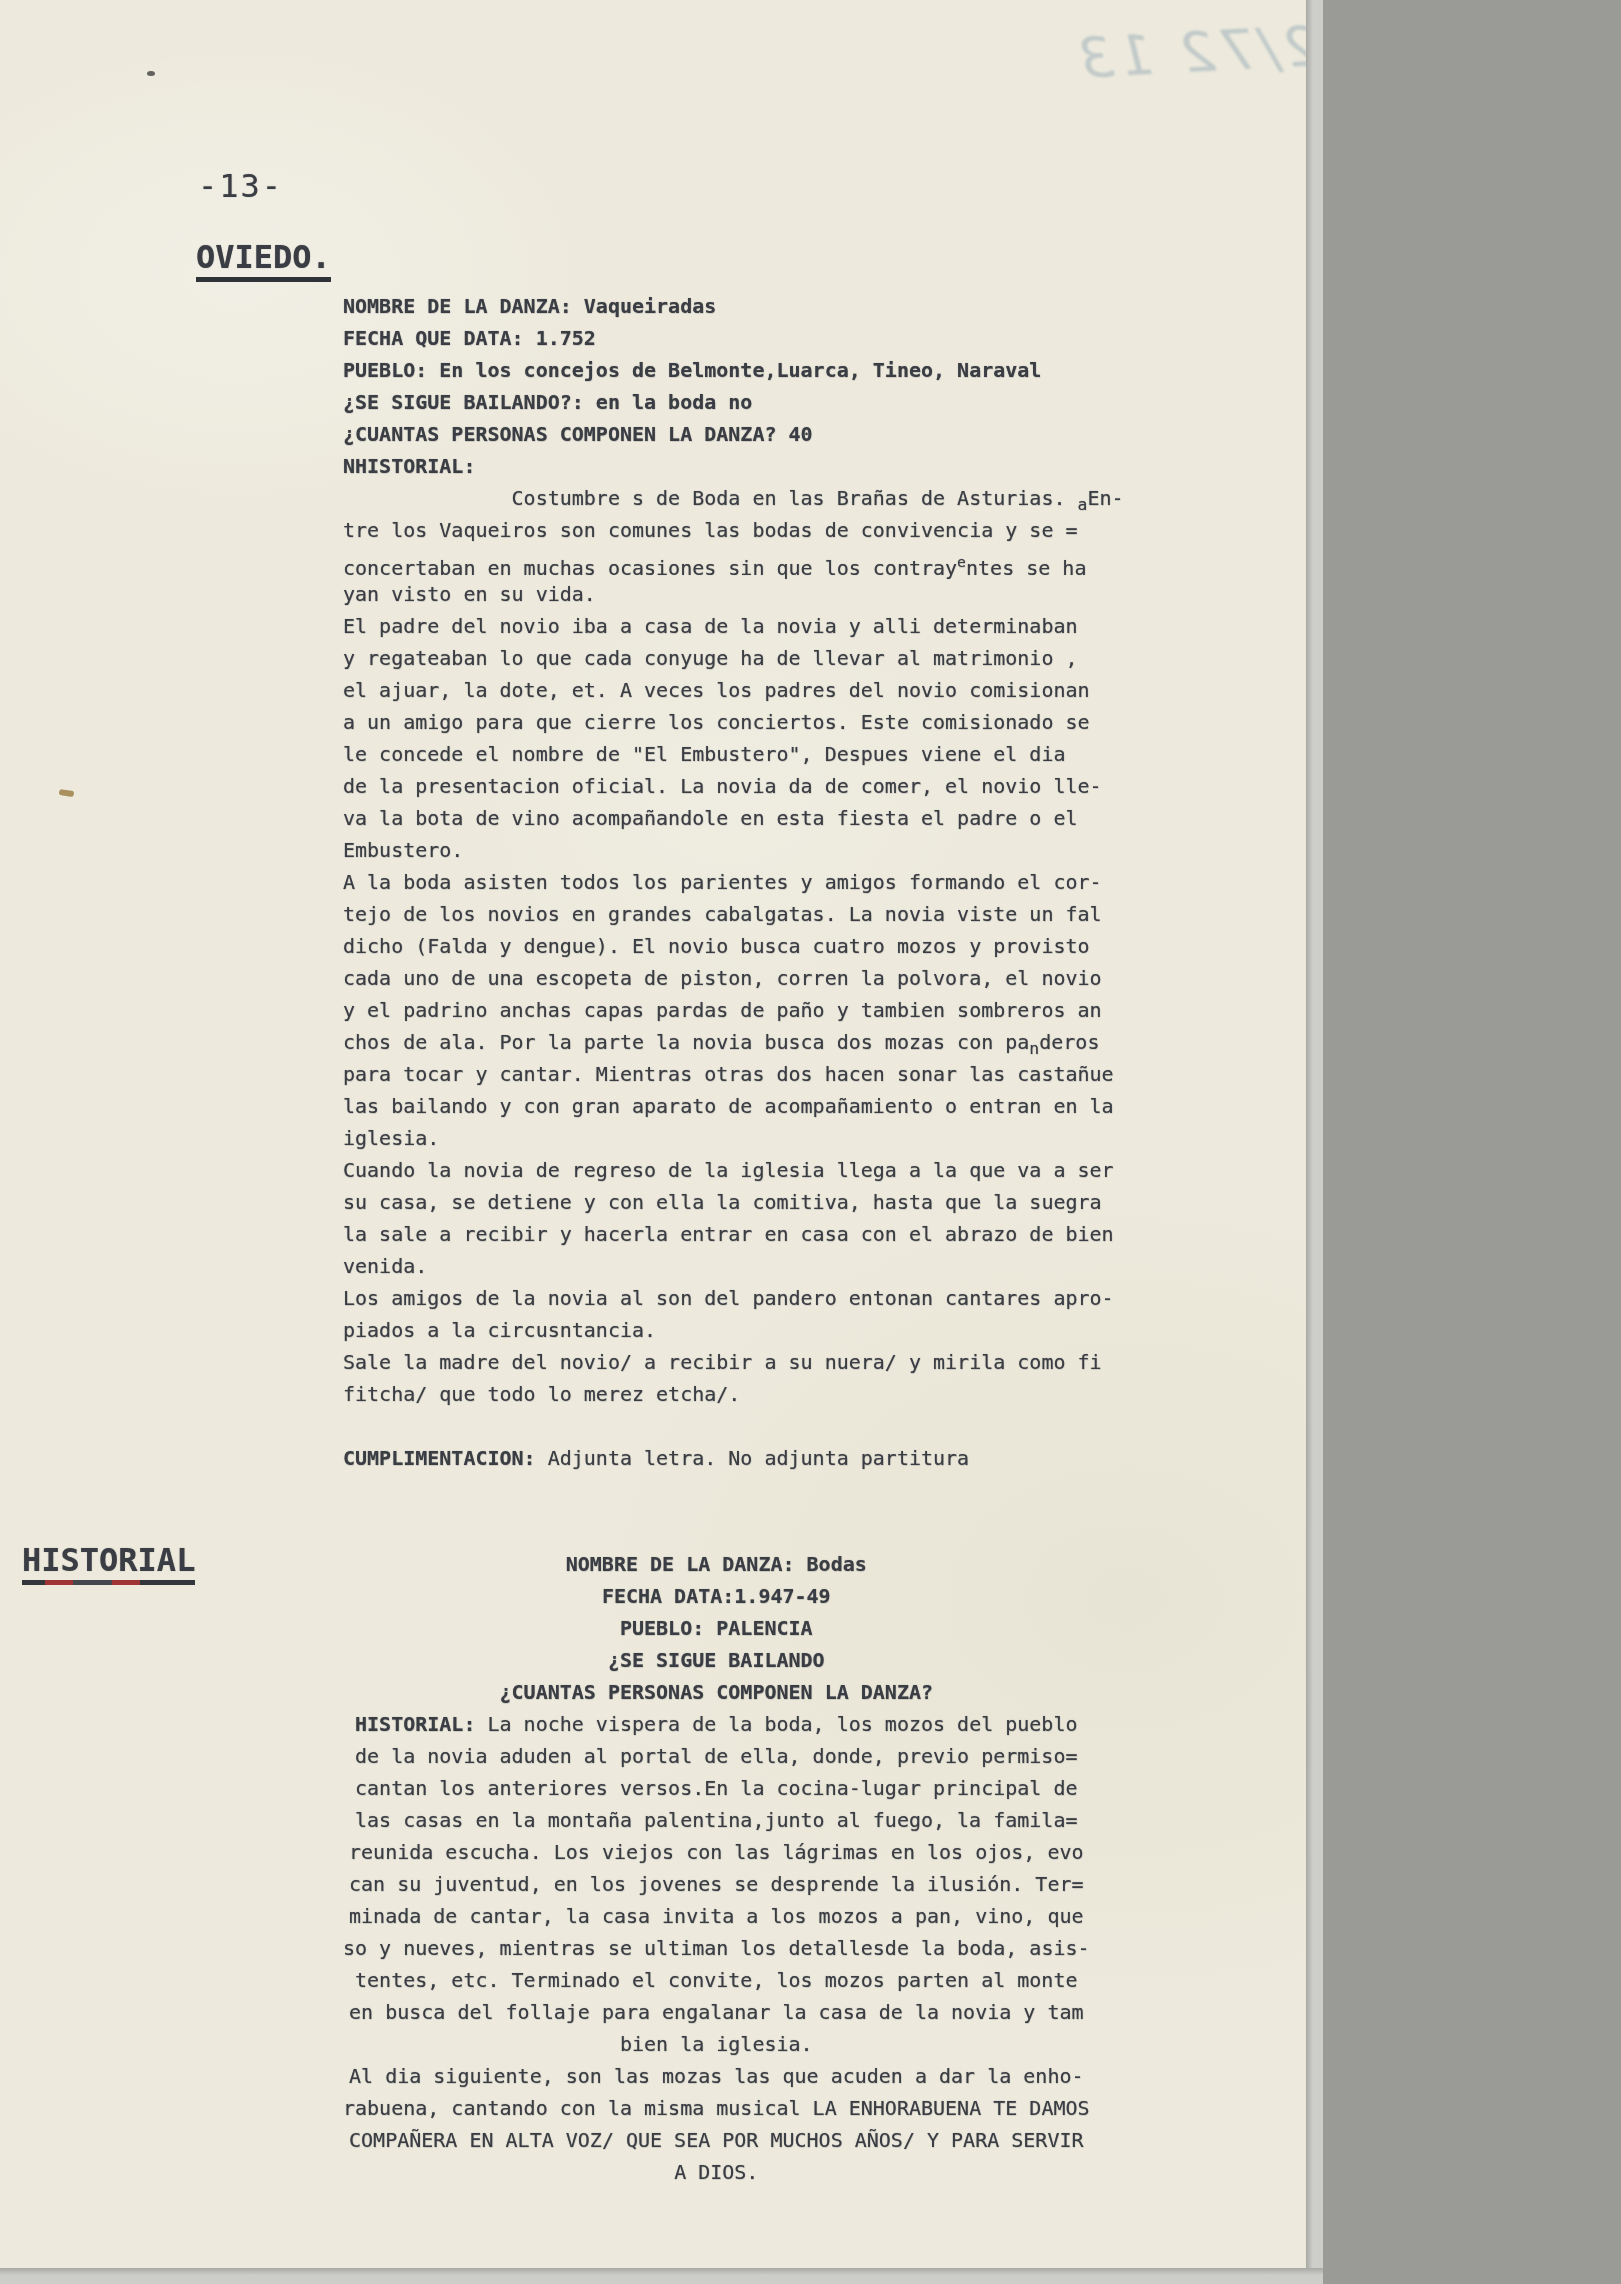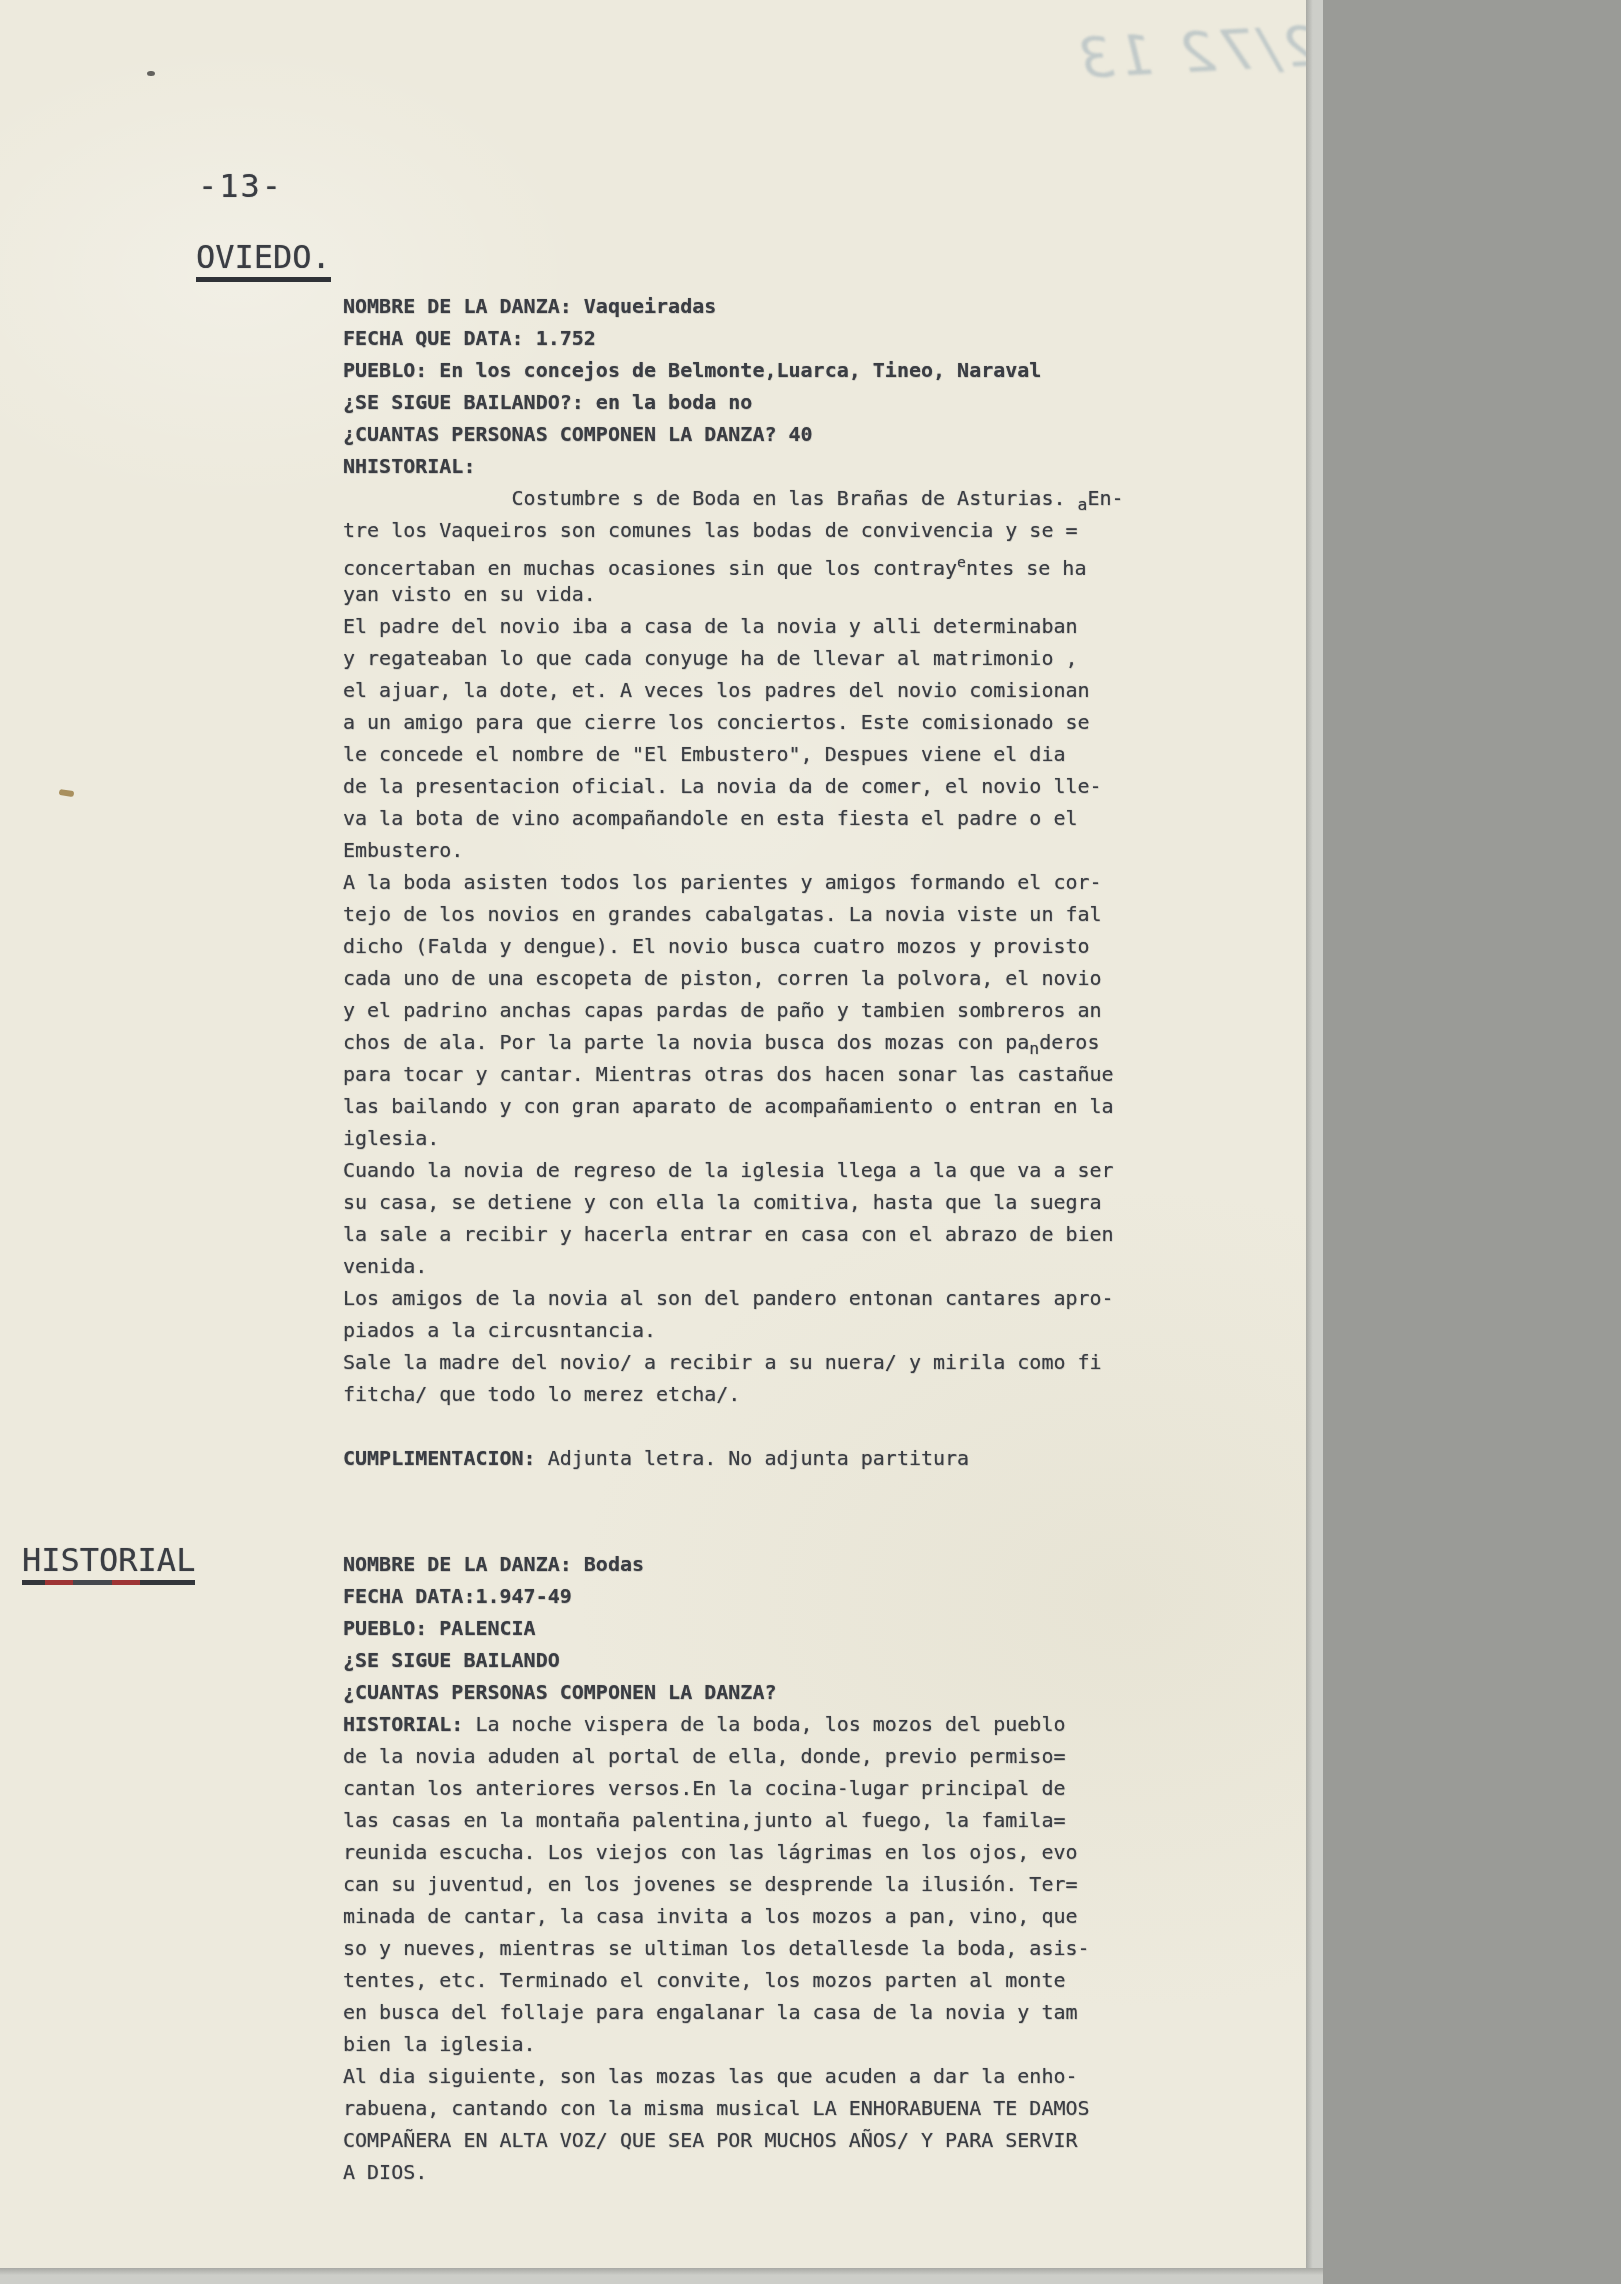--- a/index.html
+++ b/index.html
@@ -55,37 +55,37 @@
   .line span.b { font-weight: bold; }
   .page-number {
     position: absolute; left: 198px; top: 170px;
     font-size: 32px; line-height: 32px;
     letter-spacing: 2px;
     text-shadow: 0 0 1px rgba(58,61,67,0.6);
   }
   .section-label {
     position: absolute;
     font-size: 32px; line-height: 32px;
-    font-weight: normal;
+    font-weight: bold;
     text-shadow: 0 0 1px rgba(58,61,67,0.6);
     padding-bottom: 3.9px;
   }
   .label-oviedo {
     left: 196px; top: 241px;
     border-bottom: 5.4px solid #2f3237;
   }
   .label-palencia {
     left: 22px; top: 1544px;
     border-bottom: 5.4px solid;
     border-image: linear-gradient(90deg,
       #33363b 0 14%, #9e3434 14% 30%, #45484d 30% 52%,
       #9e3434 52% 68%, #33363b 68% 100%) 1;
   }
   .lines-oviedo   { position: absolute; left: 343px; top: 290px; }
-  .lines-palencia { position: absolute; left: 343px; top: 1548px; }
+  .lines-palencia { position: absolute; left: 343px; top: 1548px; text-align: center; }
   .bleedthrough {
     position: absolute; left: 1042px; top: 13.7px;
     width: 538px;
     font-family: "DejaVu Sans", "Liberation Sans", sans-serif;
     font-style: italic;
     font-size: 55px;
     letter-spacing: 4.9px;
     color: rgba(150, 170, 182, 0.5);
     transform: scaleX(-1) rotate(3deg);
     filter: blur(1.2px);

